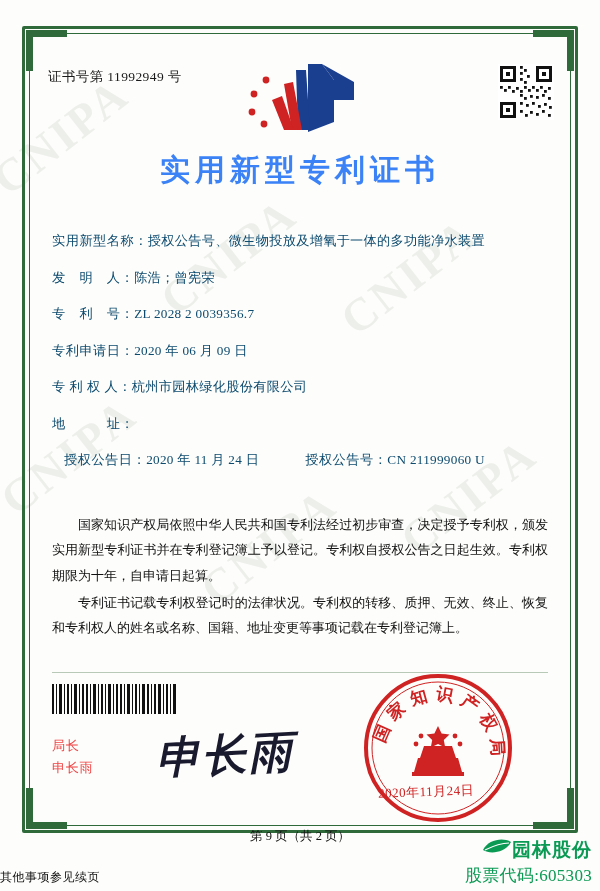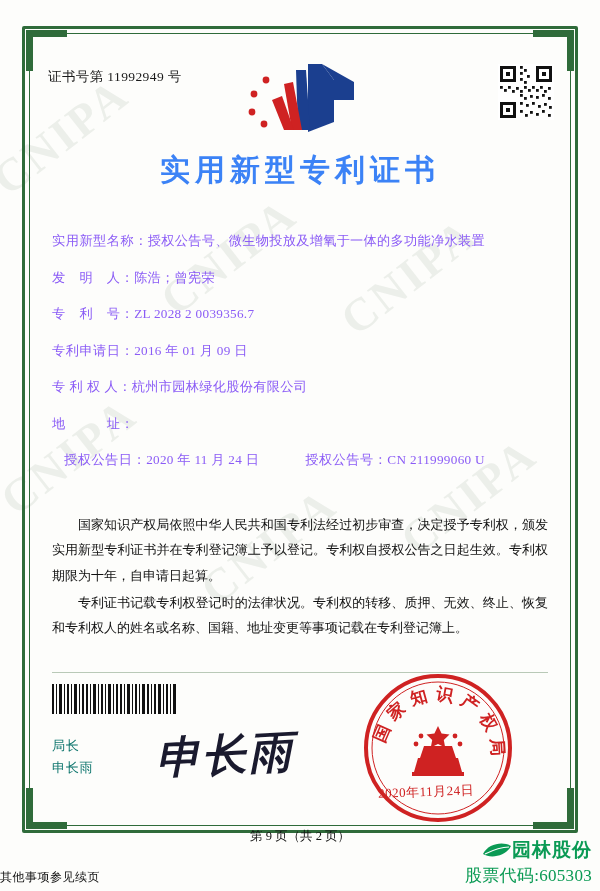--- a/index.html
+++ b/index.html
@@ -110,21 +110,21 @@
   }
 
   
   .fields {
     position: absolute;
     left: 52px;
     right: 52px;
     top: 232px;
     font-family: "Liberation Serif", serif;
     font-size: 13.2px;
-    color: #8b5cf6;
+    color: #0c4a6e;
   }
   .field-row {
     display: flex;
     align-items: baseline;
     margin-bottom: 18.5px;
   }
   .field-label {
     flex: 0 0 auto;
     white-space: pre;
     letter-spacing: 0.5px;
@@ -171,21 +171,21 @@
     height: 30px;
   }
 
   .sign-block {
     position: absolute;
     left: 52px;
     top: 735px;
     font-family: "Liberation Serif", serif;
     font-size: 13.2px;
     line-height: 1.7;
-    color: #0f766e;
+    color: #ef4444;
     letter-spacing: 0.5px;
   }
 
   .signature {
     position: absolute;
     left: 156px;
     top: 726px;
     font-family: "Liberation Serif", serif;
     font-size: 44px;
     font-style: italic;
@@ -236,21 +236,21 @@
 
   
   .brand {
     position: absolute;
     right: 8px;
     bottom: 4px;
     text-align: right;
   }
   .brand-main {
     display: flex;
-    align-items: center;
+    align-items: flex-start;
     justify-content: flex-end;
   }
   .brand-leaf {
     width: 30px;
     height: 18px;
   }
   .brand-name {
     font-family: "Liberation Serif", serif;
     font-size: 19px;
     font-weight: bold;
@@ -360,21 +360,21 @@
     <div class="field-row">
       <span class="field-label">发　明　人：</span>
       <span class="field-value">陈浩；曾宪荣</span>
     </div>
     <div class="field-row">
       <span class="field-label">专　利　号：</span>
       <span class="field-value">ZL 2028 2 0039356.7</span>
     </div>
     <div class="field-row">
       <span class="field-label">专利申请日：</span>
-      <span class="field-value">2016 年 01 月 09 日</span>
+      <span class="field-value">2020 年 06 月 09 日</span>
     </div>
     <div class="field-row">
       <span class="field-label">专 利 权 人：</span>
       <span class="field-value">杭州市园林绿化股份有限公司</span>
     </div>
     <div class="field-row">
       <span class="field-label">地　　　址：</span>
     </div>
     <div class="field-row dual">
       <span class="field-label">授权公告日：</span>

